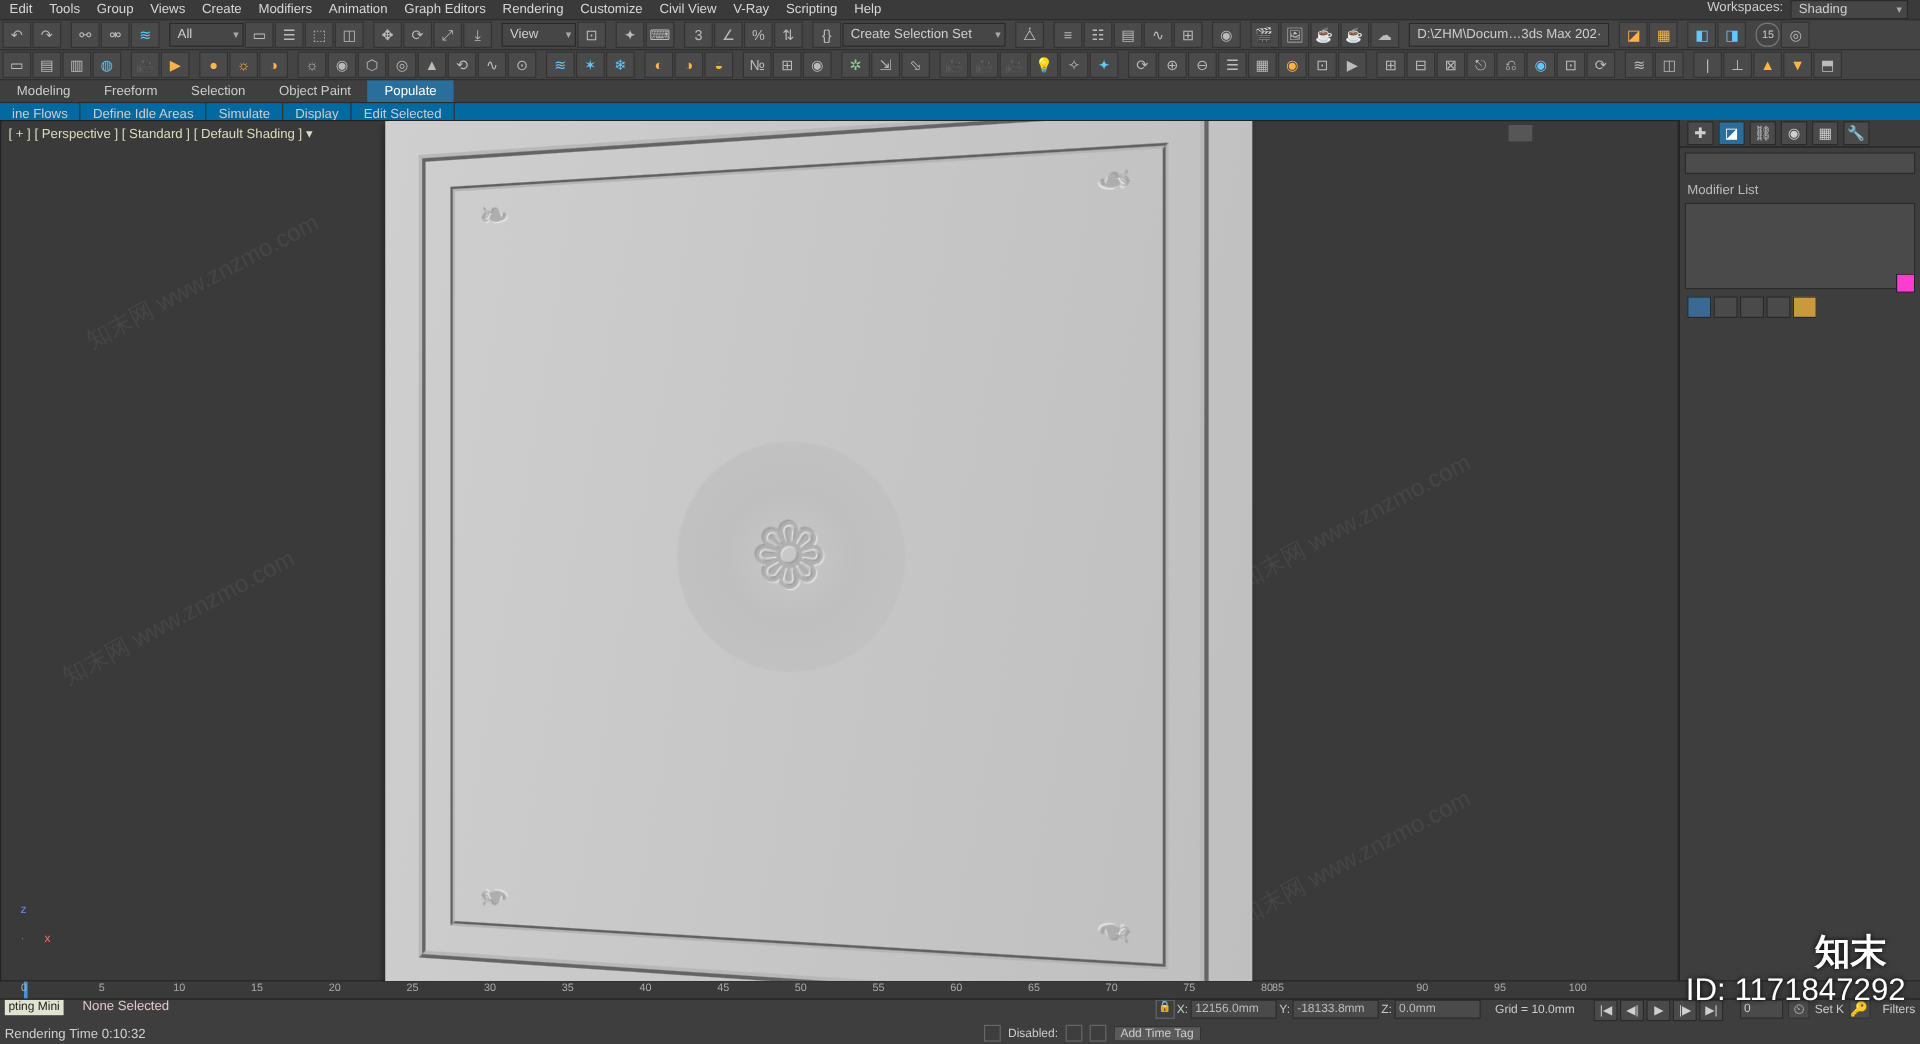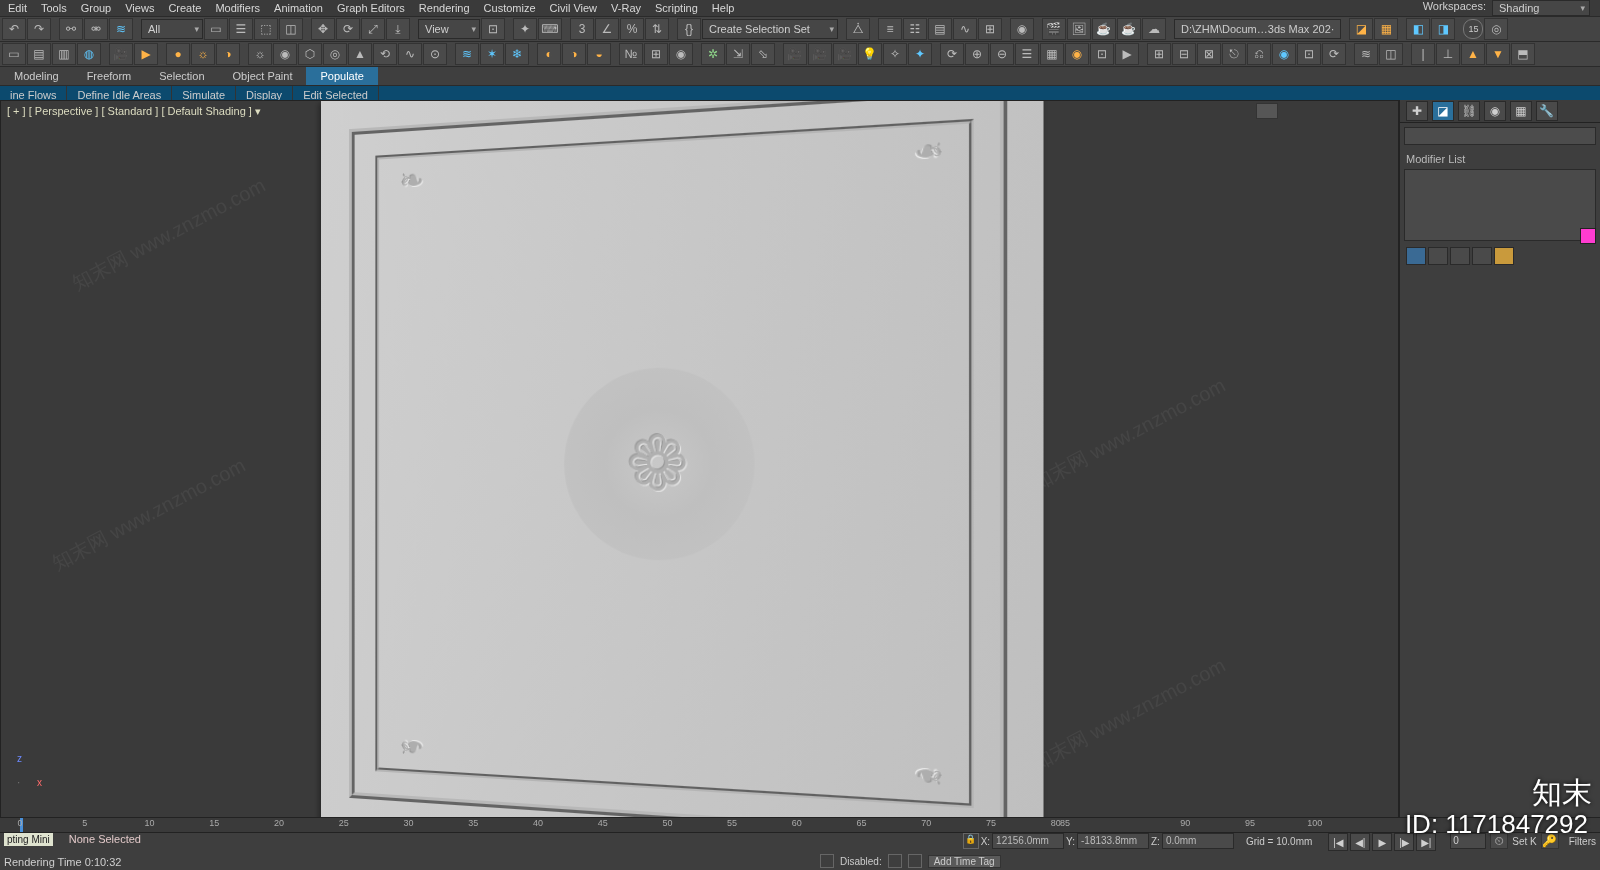--- a/index.html
+++ b/index.html
@@ -18,21 +18,21 @@
 .tbtn.grey{color:#bbb}
 .sep{width:6px;height:20px}
 .dd2{background:#464646;border:1px solid #2a2a2a;padding:0 18px 0 6px;height:18px;line-height:18px;position:relative;min-width:36px;font-size:11px}
 .dd2::after{content:"▾";position:absolute;right:3px;top:0;font-size:9px;color:#aaa}
 .pathbox{background:#4a4a4a;border:1px solid #2a2a2a;height:18px;line-height:18px;padding:0 6px;font-size:11px;color:#ccc;min-width:150px}
 .autosave{width:18px;height:18px;border-radius:9px;border:1px solid #777;display:flex;align-items:center;justify-content:center;font-size:9px;color:#ccc}
 
 .ribbon{height:18px;background:#3f3f3f;display:flex;align-items:center;border-bottom:1px solid #2a2a2a}
 .rtab{padding:0 14px;height:18px;line-height:18px;color:#ccc}
 .rtab.active{background:#2a6f9b;color:#fff}
-.subribbon{height:18px;background:#0c4a6e;display:flex;align-items:flex-end;border-bottom:1px solid #2a2a2a}
+.subribbon{height:18px;background:#0369a1;display:flex;align-items:flex-end;border-bottom:1px solid #2a2a2a}
 .srtab{padding:0 10px;height:18px;line-height:18px;color:#ccc;border-right:1px solid #333}
 
 .mainarea{position:absolute;top:100px;left:0;right:0;bottom:52px;display:flex}
 .viewport{flex:1;background:#3a3a3a;border:1px solid #222;position:relative;overflow:hidden}
 .vp-label{position:absolute;top:4px;left:6px;color:#dcdcc0;font-size:11px}
 .vp-corner-icon{position:absolute;top:2px;right:120px;width:20px;height:14px;background:#565656;border:1px solid #333}
 .vp-gizmo{position:absolute;left:18px;bottom:40px;font-size:10px;color:#888}
 .vp-gizmo .ax{position:absolute}
 .vp-gizmo .ax.z{color:#6d8aff;left:-2px;top:-24px}
 .vp-gizmo .ax.x{color:#ff6b6b;left:18px;top:0}
@@ -79,21 +79,21 @@
 .playctrl .pb{width:18px;height:16px;background:#4a4a4a;border:1px solid #2a2a2a;display:flex;align-items:center;justify-content:center;font-size:10px}
 .rightbot{display:flex;align-items:center;gap:4px;margin-left:8px}
 .rightbot .ftxt{width:30px;height:14px;background:#4a4a4a;border:1px solid #2a2a2a;font-size:10px;line-height:14px;padding:0 2px}
 .rightbot .setk{font-size:10px;color:#ccc}
 .rightbot .keyfilt{font-size:10px;color:#ccc;margin-left:6px}
 .disabled-row{position:absolute;bottom:2px;left:50%;transform:translateX(20px);font-size:10px;color:#ccc;display:flex;align-items:center;gap:6px}
 .disabled-row .lock{width:12px;height:12px;border:1px solid #666;display:inline-block}
 .disabled-row .addtag{background:#5a5a5a;border:1px solid #333;padding:0 5px;font-size:10px}
 
 .watermark-id{position:absolute;right:12px;bottom:30px;color:#fff;font-size:26px;font-weight:500;text-shadow:0 0 4px #000}
-.watermark-logo{position:absolute;right:8px;bottom:56px;color:#fff;font-size:30px;font-weight:400;text-shadow:0 0 4px #000}
+.watermark-logo{position:absolute;right:28px;bottom:56px;color:#fff;font-size:30px;font-weight:700;text-shadow:0 0 4px #000}
 .diag-wm{position:absolute;color:rgba(255,255,255,.06);font-size:20px;transform:rotate(-28deg);pointer-events:none;white-space:nowrap}
 
 .viewcube{position:absolute;top:6px;right:8px;width:80px;height:80px;display:flex;align-items:center;justify-content:center;color:#888;font-size:10px}
 </style>
 </head>
 <body>
 
 <div class="menubar">
   <span class="mi">Edit</span>
   <span class="mi">Tools</span>

